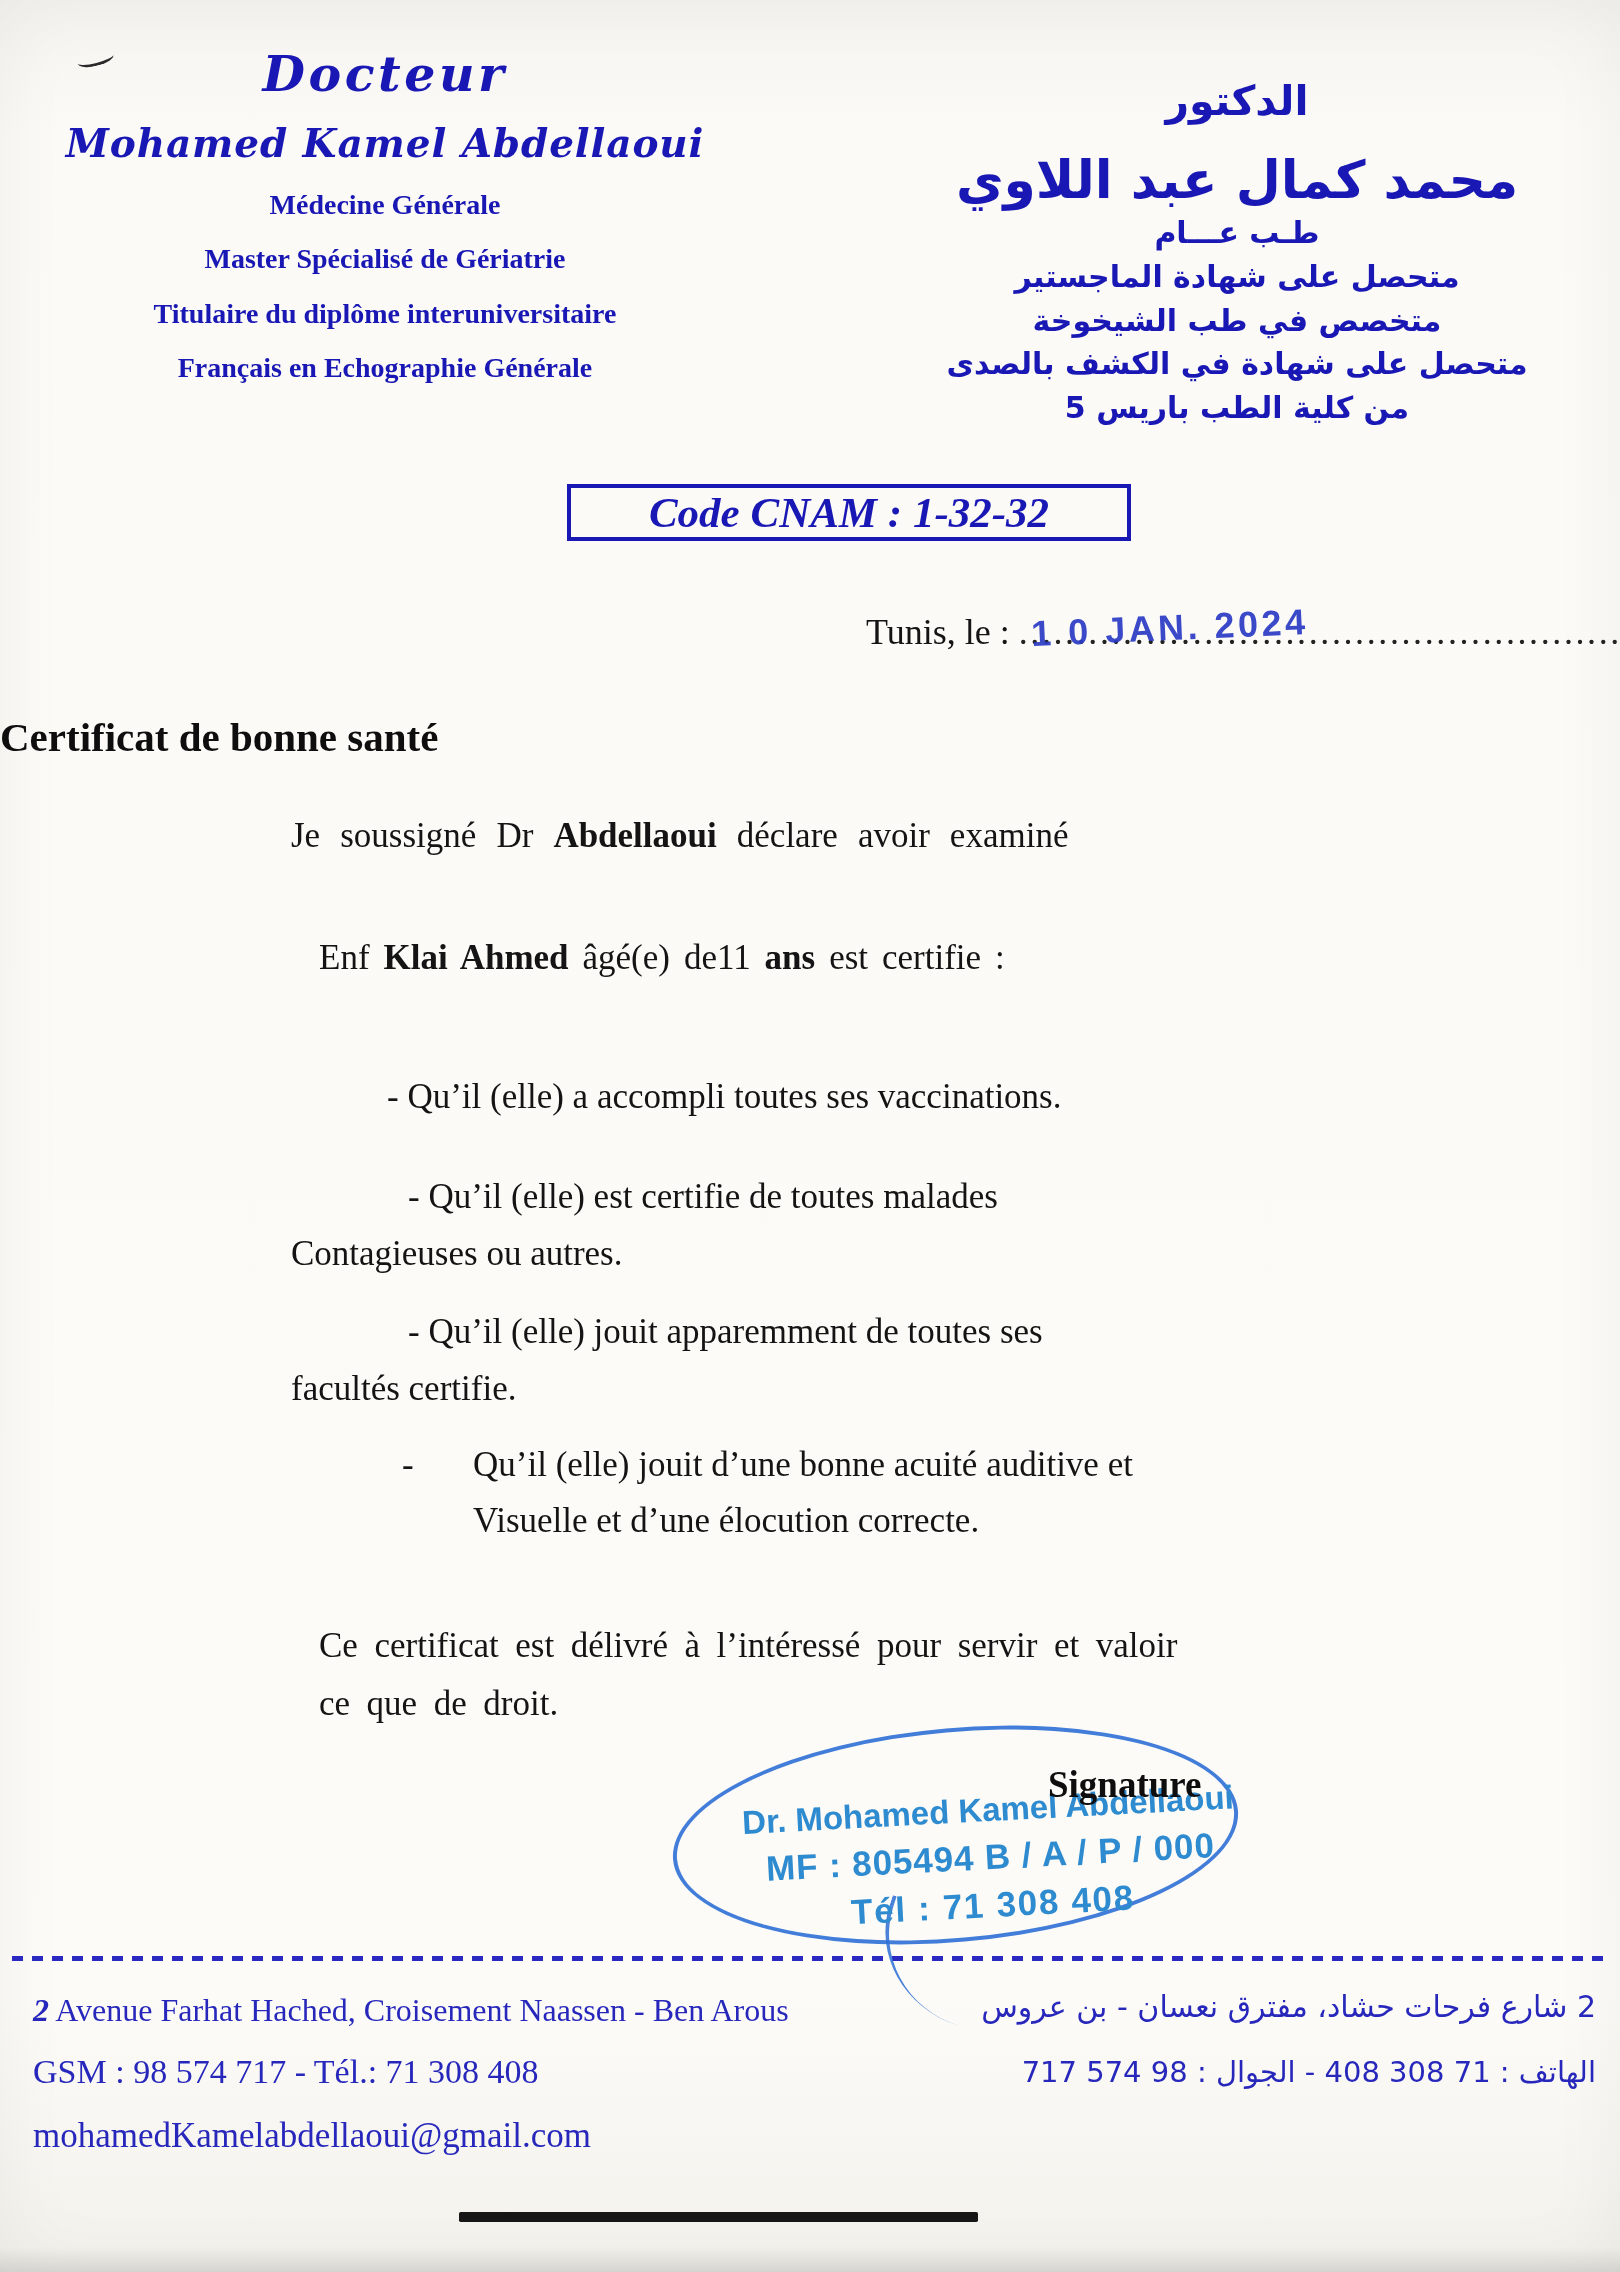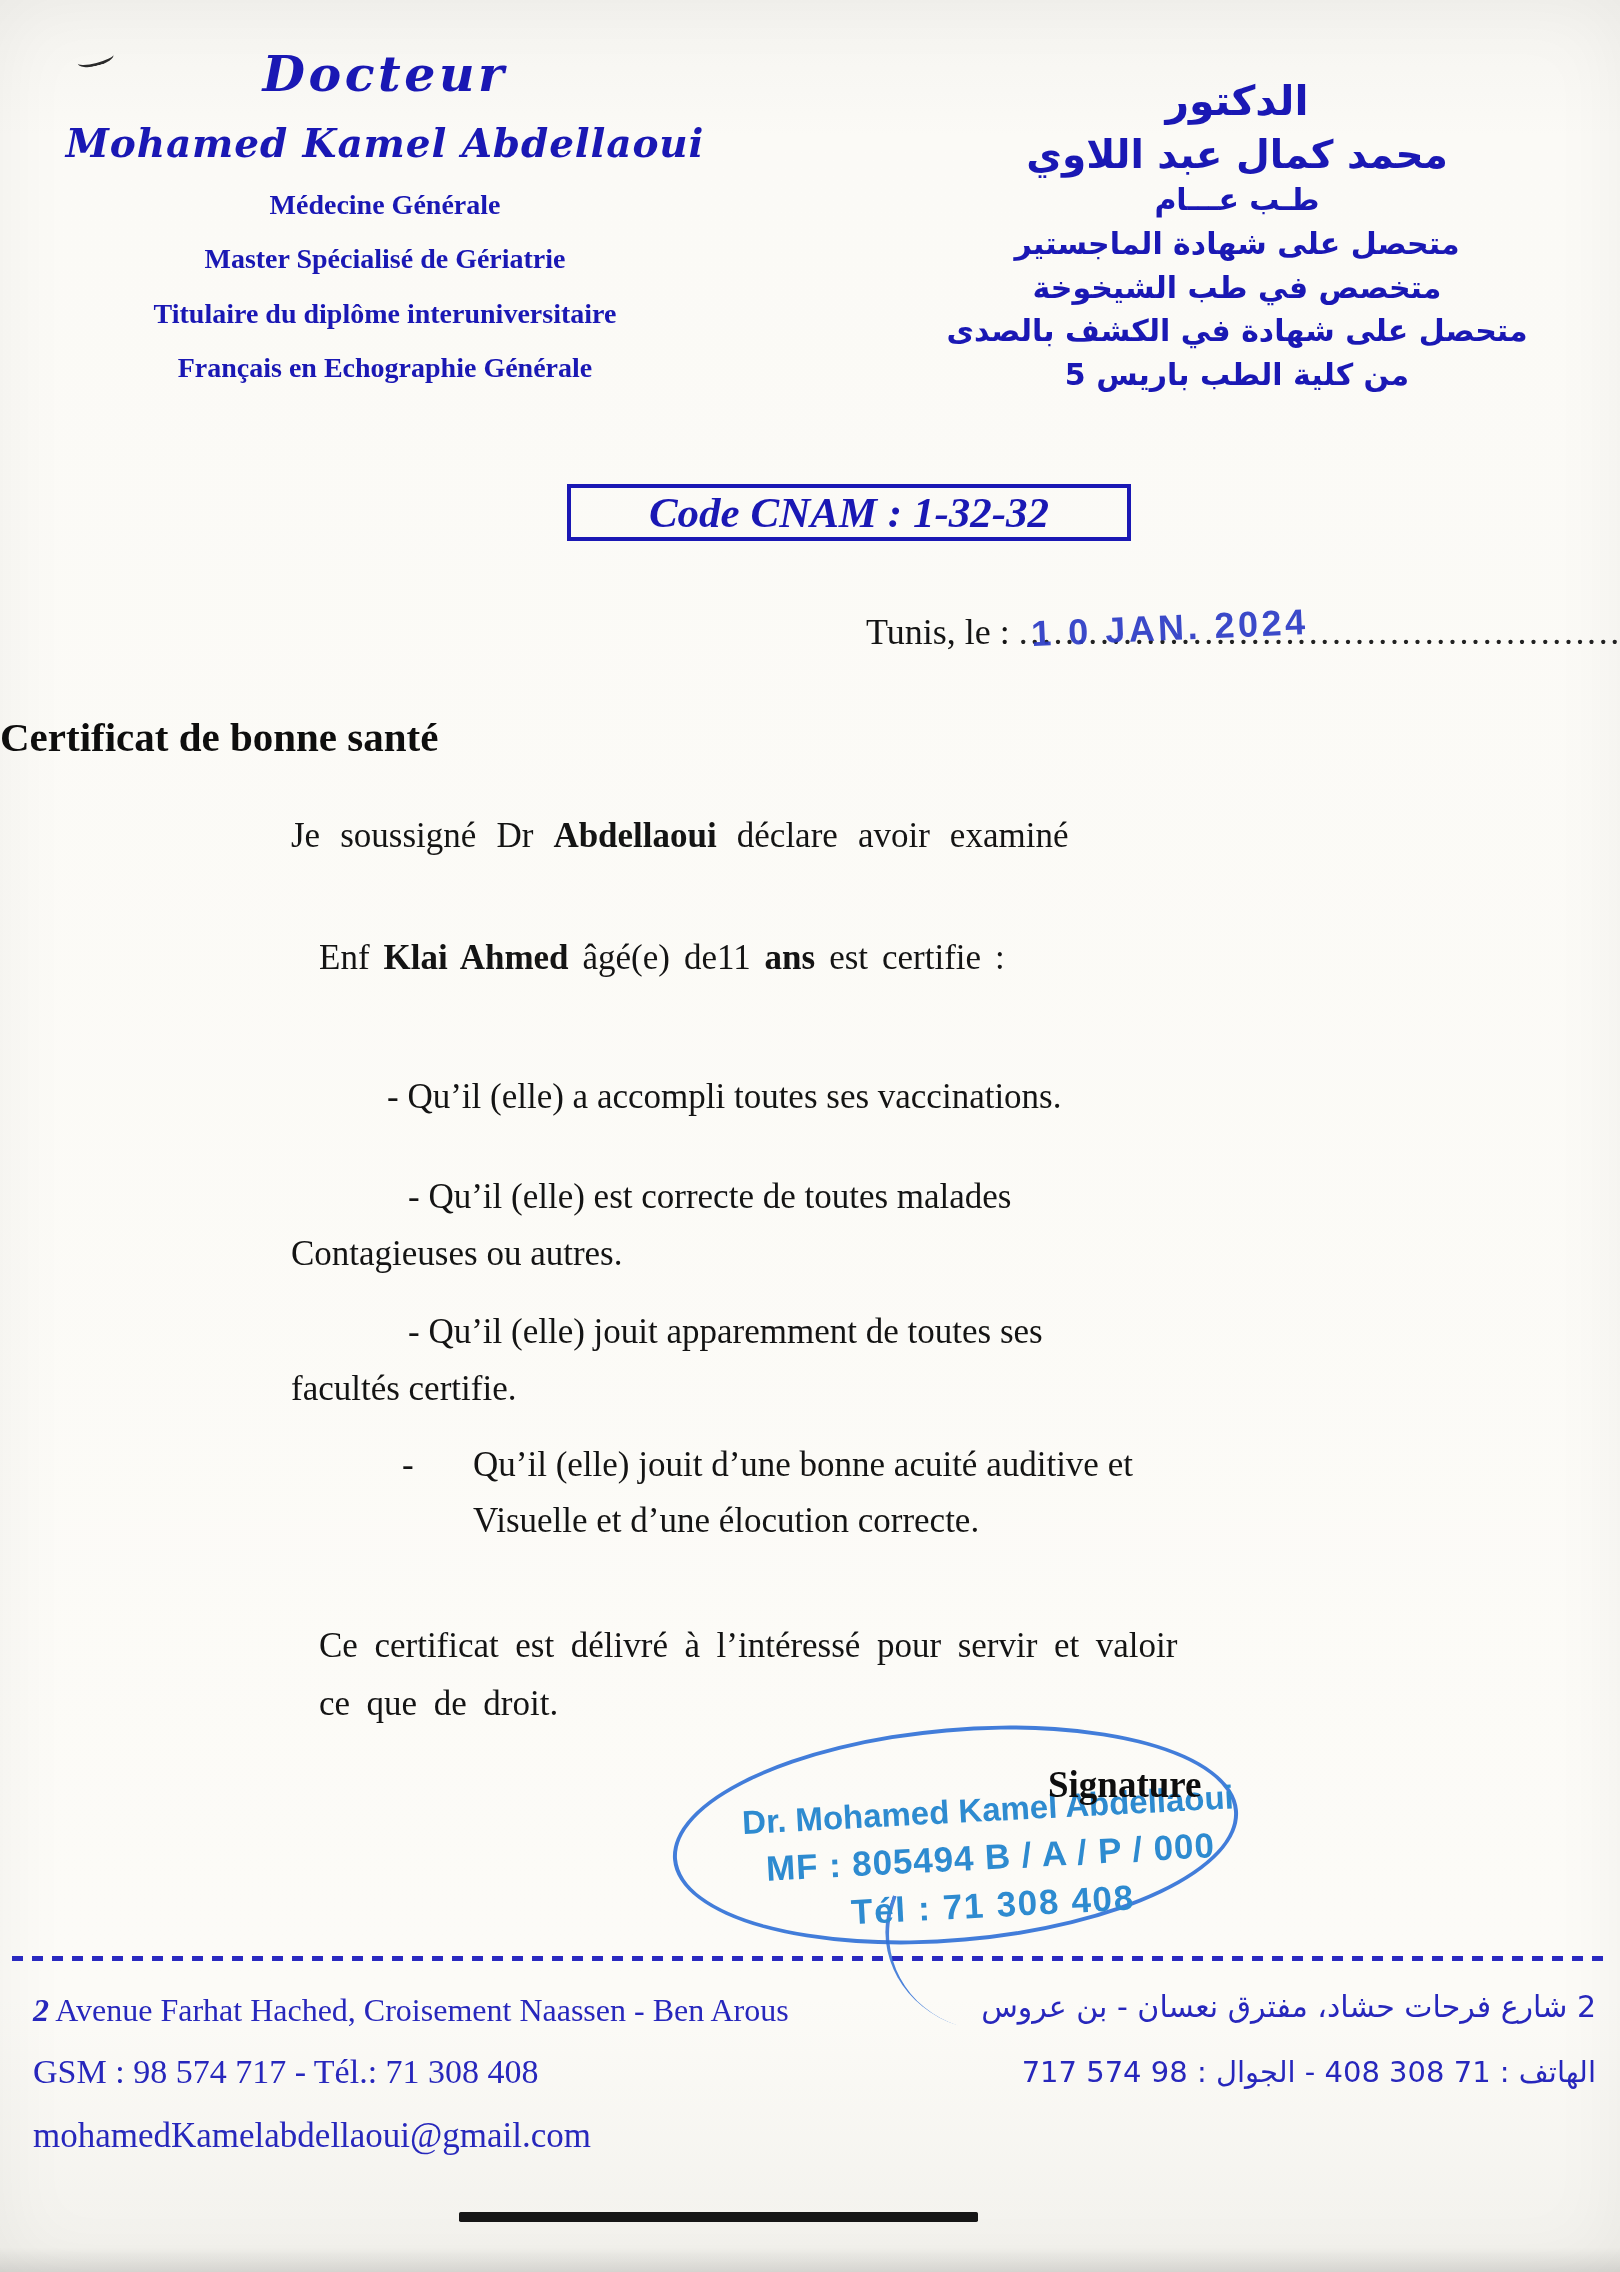--- a/index.html
+++ b/index.html
@@ -23,21 +23,21 @@
   .hdr-docteur { font-family:"DejaVu Serif", serif; font-style:italic; font-weight:bold; font-size:49px; letter-spacing:3.5px; }
   .hdr-name    { font-family:"DejaVu Serif", serif; font-style:italic; font-weight:bold; font-size:39px; margin-top:17px; letter-spacing:0.9px; }
   .hdr-line    { font-weight:bold; font-size:28px; margin-top:22.6px; }
 
   .hdr-right {
     position:absolute; right:48px; top:77px; width:670px;
     direction:rtl; text-align:center; color:#1a18b4;
     font-family:"DejaVu Sans", sans-serif; font-weight:bold;
   }
   .ar-l1 { font-size:41px; }
-  .ar-l2 { font-size:39px; margin-top:7px; }
+  .ar-l2 { font-size:52px; margin-top:25px; }
   .ar-l3 { font-size:30px; margin-top:5.2px; }
   .ar-sm { font-size:30px; margin-top:8.7px; }
 
   
   .cnam-box {
     position:absolute; left:567px; top:484px; width:564px;
     border:4.4px solid #1a18b4; padding:0 0;
     text-align:center; color:#1a18b4;
     font-size:43px; font-weight:bold; font-style:italic;
   }
@@ -167,21 +167,21 @@
   </p>
 
   <p class="para bullet-1">
     <span>-</span>
     <span>Qu’il (elle) a accompli toutes ses vaccinations.</span>
   </p>
 
   <div class="para bullet-2">
     <div class="indent-first">
       <span>-</span>
-      <span>Qu’il (elle) est correcte de toutes malades</span>
+      <span>Qu’il (elle) est certifie de toutes malades</span>
     </div>
     <div>Contagieuses ou autres.</div>
   </div>
 
   <div class="para bullet-3">
     <div class="indent-first">
       <span>-</span>
       <span>Qu’il (elle) jouit apparemment   de toutes    ses</span>
     </div>
     <div>facultés    certifie.</div>

